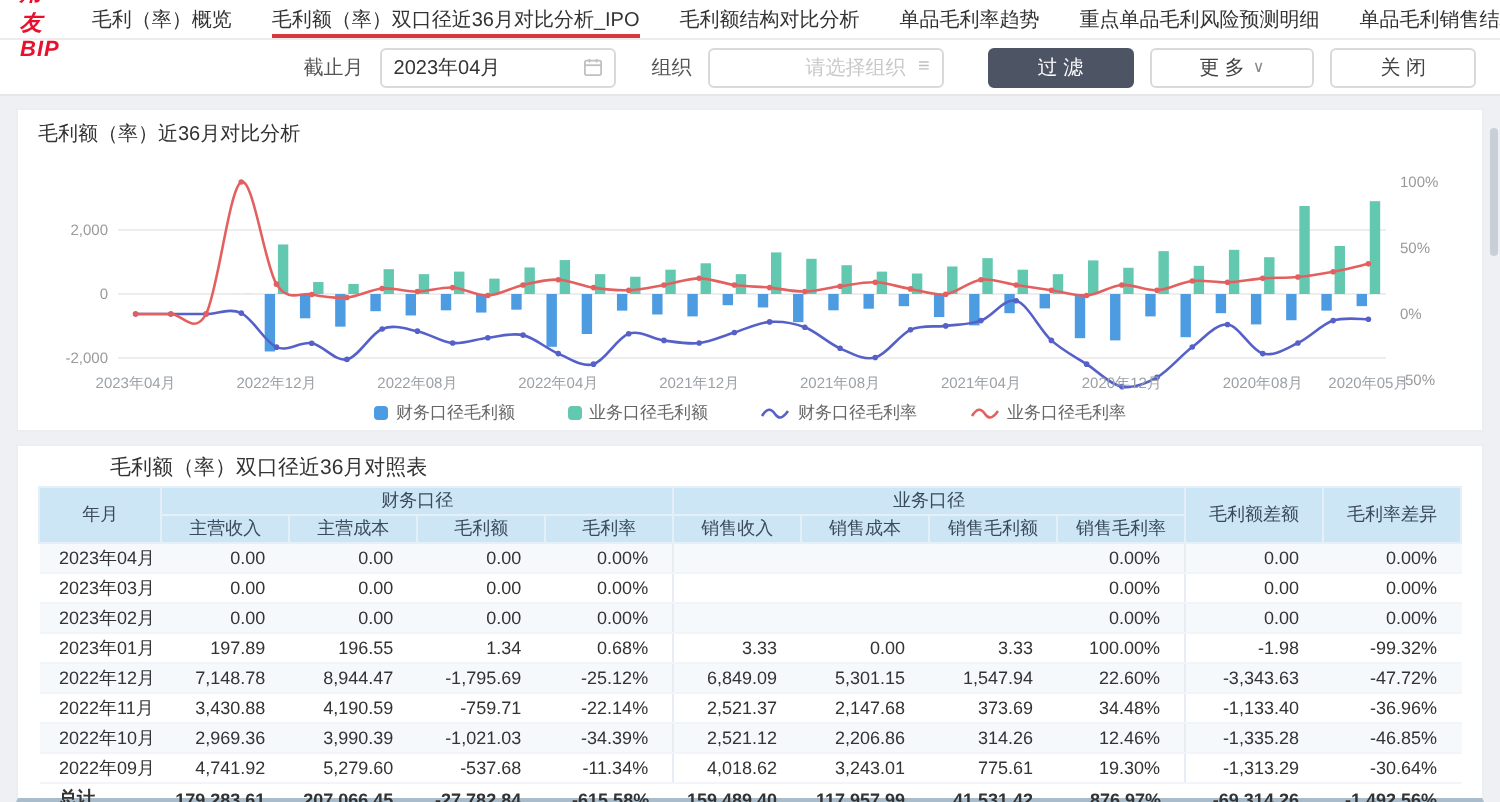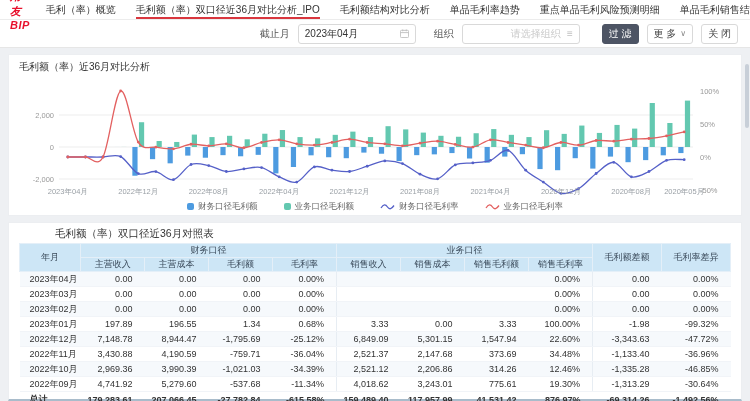--- a/index.html
+++ b/index.html
@@ -21,21 +21,21 @@
     display:flex; align-items:center; justify-content:flex-end; padding:0 12px; gap:8px; }
   .f-label { font-size:10px; color:#555; margin-left:10px; }
   .f-input { height:20px; border:1px solid #d9d9d9; border-radius:3px; background:#fff;
     display:flex; align-items:center; justify-content:space-between; padding:0 6px;
     font-size:10px; color:#333; }
   .f-date { width:118px; }
   .f-org { width:118px;padding-left:48px; }
   .placeholder { color:#c9c9c9; }
   .f-icon { color:#c0c0c0; font-size:10px; line-height:1; }
   .btn { height:20px; border-radius:3px; font-size:10px; display:flex; align-items:center;
-    justify-content:center; cursor:pointer; padding:0 6px; white-space:nowrap; }
+    justify-content:center; cursor:pointer; padding:0 24px; white-space:nowrap; }
   .btn-dark { background:#4d5464; color:#fff; border:1px solid #4d5464; margin-left:14px; }
   .btn-light { background:#fff; color:#444; border:1px solid #d9d9d9; }
   .caret { font-size:8px; color:#888; margin-left:4px; }
   
   .panel { background:#fff; margin:6px 8px 0 8px; border:1px solid #eceef1; }
   .chart-panel { height:162px; padding:5px 10px 2px 10px; position:relative; }
   .panel-title { font-size:10px; color:#333; }
   .chart-svg { display:block; margin-top:1px; }
   .legend { display:flex; justify-content:center; gap:26px; align-items:center; height:15px; }
   .lg-item { display:flex; align-items:center; gap:4px; font-size:8.5px; color:#666; cursor:pointer; }
@@ -387,21 +387,21 @@
           <td>1,547.94</td>
           <td class="grp-sep">22.60%</td>
           <td>-3,343.63</td>
           <td>-47.72%</td>
         </tr>
         <tr>
           <td class="month">2022年11月</td>
           <td>3,430.88</td>
           <td>4,190.59</td>
           <td>-759.71</td>
-          <td class="grp-sep">-36.04%</td>
+          <td class="grp-sep">-22.14%</td>
           <td>2,521.37</td>
           <td>2,147.68</td>
           <td>373.69</td>
           <td class="grp-sep">34.48%</td>
           <td>-1,133.40</td>
           <td>-36.96%</td>
         </tr>
         <tr>
           <td class="month">2022年10月</td>
           <td>2,969.36</td>

